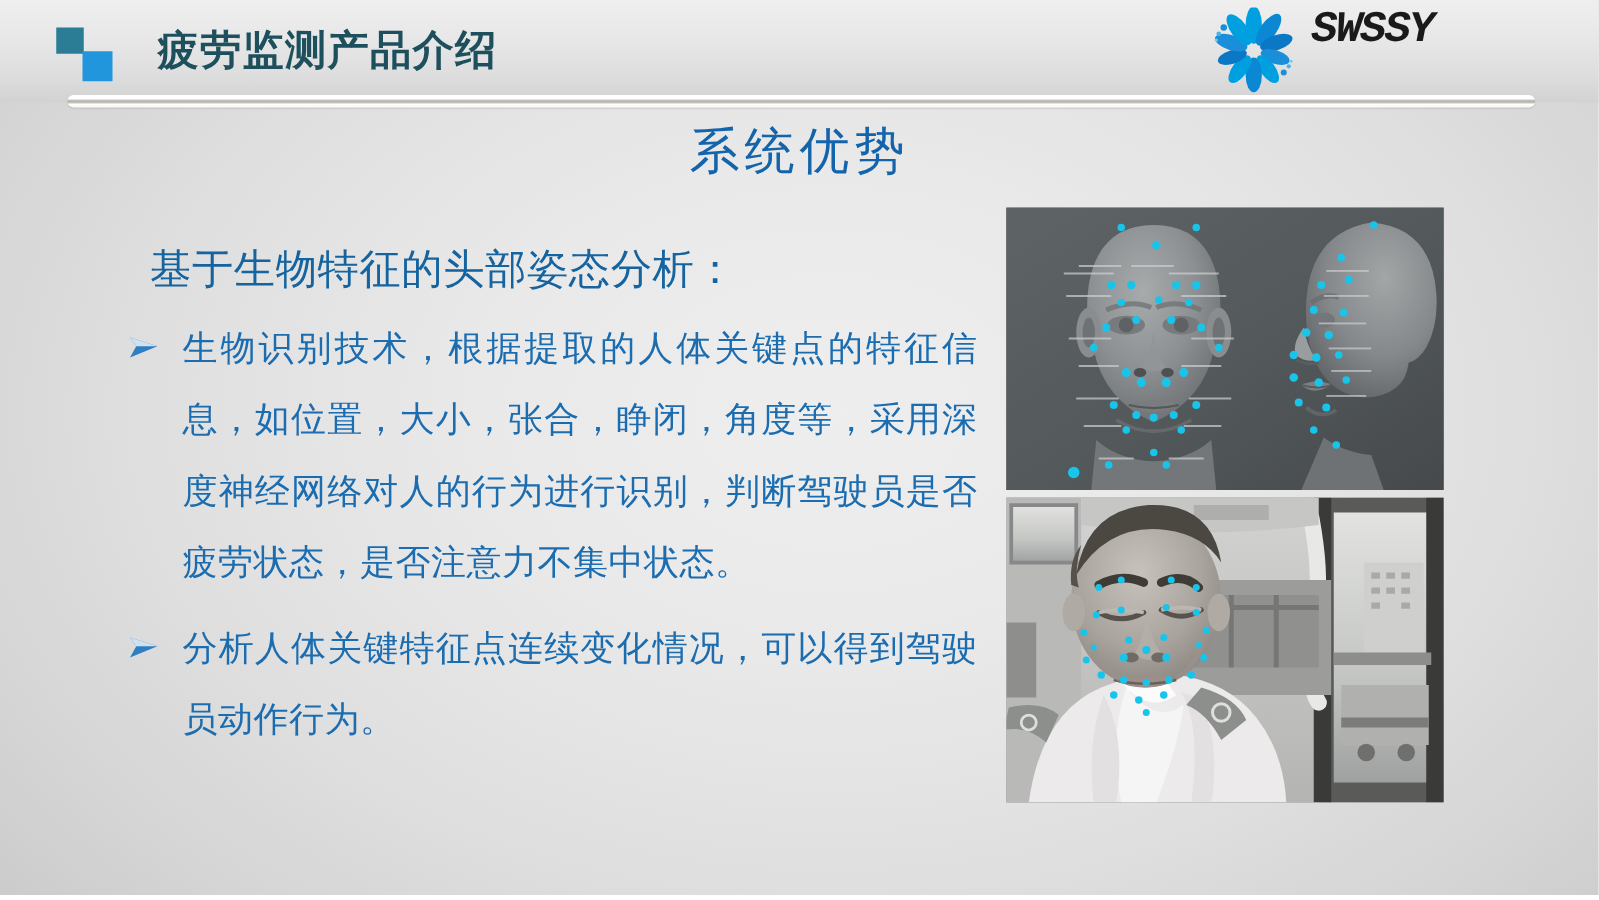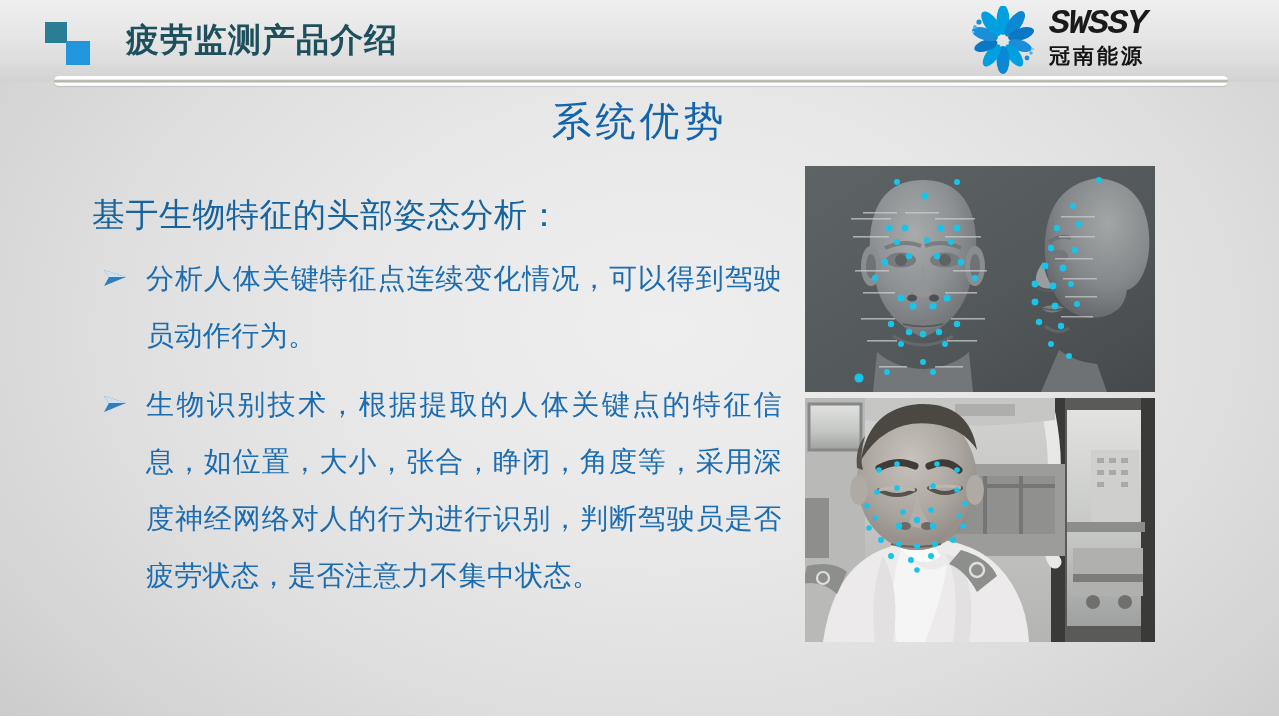--- a/index.html
+++ b/index.html
@@ -123,20 +123,21 @@
     position: absolute;
     left: 92px; top: 192px;
     width: 690px;
   }
   #lead-line {
     font-size: 33px;
     color: #15639f;
     line-height: 46px;
     letter-spacing: 0.5px;
     white-space: nowrap;
+    margin-left: 28px;
   }
   .bullet {
     position: relative;
     margin-top: 12px;
     padding-left: 54px;
     font-size: 28px;
     color: #1c6cb0;
     line-height: 57px;
     letter-spacing: 0.4px;
     text-align: justify;
@@ -226,49 +227,48 @@
             <circle cx="-30" cy="-8" r="1.3" fill="#7fcbee"></circle>
             <circle cx="24" cy="18" r="2.4" fill="#1a8ed8"></circle>
             <circle cx="28" cy="13" r="1.7" fill="#49b4e6"></circle>
             <circle cx="30" cy="9" r="1.2" fill="#7fcbee"></circle>
           </g>
         </g>
       </svg>
     </div>
     <div id="logo-text">
       <div id="logo-wordmark">SWSSY</div>
-      <div id="logo-sub">冠南能源</div>
     </div>
   </div>
 
   <div id="divider"></div>
 
   <div id="main-title">系统优势</div>
 
   <div id="text-column">
     <div id="lead-line">基于生物特征的头部姿态分析：</div>
+
+    <div class="bullet">
+      <span class="bullet-marker">
+        <svg width="26" height="20" viewBox="0 0 26 20" aria-hidden="true">
+          <polygon points="2,2 24,9 2,18 7,9" fill="#2f7fc0"></polygon>
+          <polygon points="2,2 24,9 7,9" fill="#cfe2f2"></polygon>
+        </svg>
+      </span>
+      <span>生物识别技术，根据提取的人体关键点的特征信息，如位置，大小，张合，睁闭，角度等，采用深度神经网络对人的行为进行识别，判断驾驶员是否疲劳状态，是否注意力不集中状态。</span>
+    </div>
 
     <div class="bullet">
       <span class="bullet-marker">
         <svg width="26" height="20" viewBox="0 0 26 20" aria-hidden="true">
           <polygon points="2,2 24,9 2,18 7,9" fill="#2f7fc0"></polygon>
           <polygon points="2,2 24,9 7,9" fill="#cfe2f2"></polygon>
         </svg>
       </span>
       <span>分析人体关键特征点连续变化情况，可以得到驾驶员动作行为。</span>
-    </div>
-
-    <div class="bullet">
-      <span class="bullet-marker">
-        <svg width="26" height="20" viewBox="0 0 26 20" aria-hidden="true">
-          <polygon points="2,2 24,9 2,18 7,9" fill="#2f7fc0"></polygon>
-          <polygon points="2,2 24,9 7,9" fill="#cfe2f2"></polygon>
-        </svg>
-      </span>
-      <span>生物识别技术，根据提取的人体关键点的特征信息，如位置，大小，张合，睁闭，角度等，采用深度神经网络对人的行为进行识别，判断驾驶员是否疲劳状态，是否注意力不集中状态。</span>
     </div>
   </div>
 
   <div id="media-top">
     <svg class="media-svg" viewBox="0 0 350 226" preserveAspectRatio="xMidYMid slice" aria-hidden="true">
       <defs>
         <linearGradient id="bgTop" x1="0" y1="0" x2="1" y2="1">
           <stop offset="0%" stop-color="#5e6365"></stop>
           <stop offset="55%" stop-color="#53585a"></stop>
           <stop offset="100%" stop-color="#45494b"></stop>

